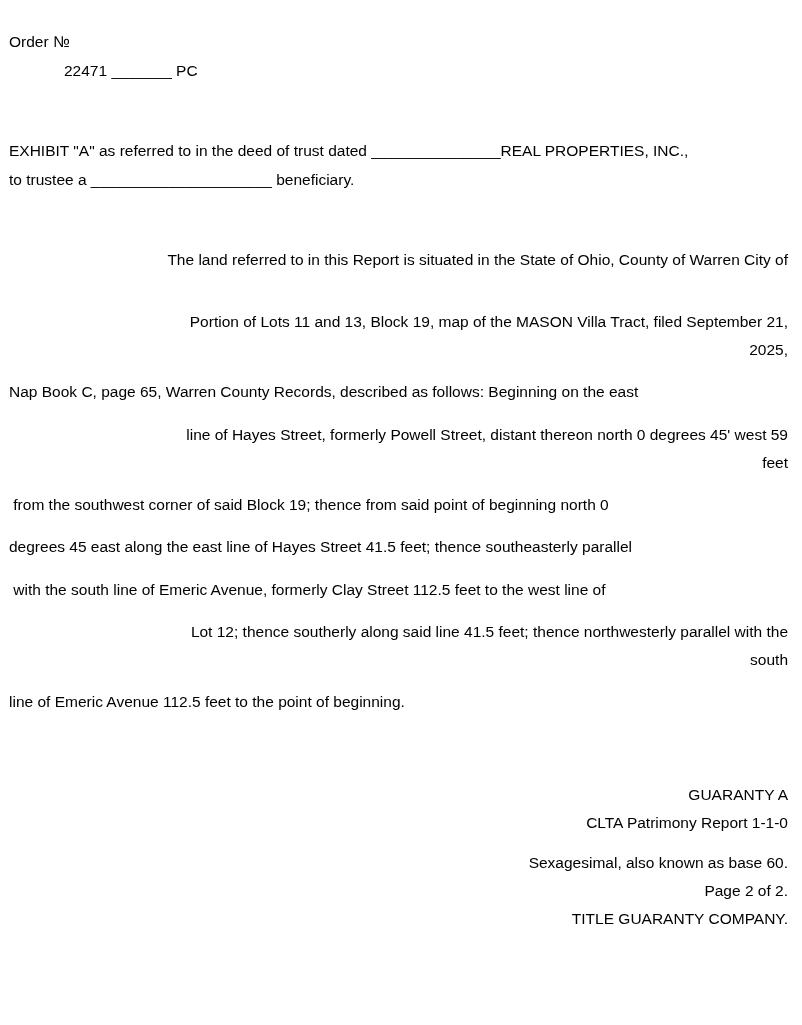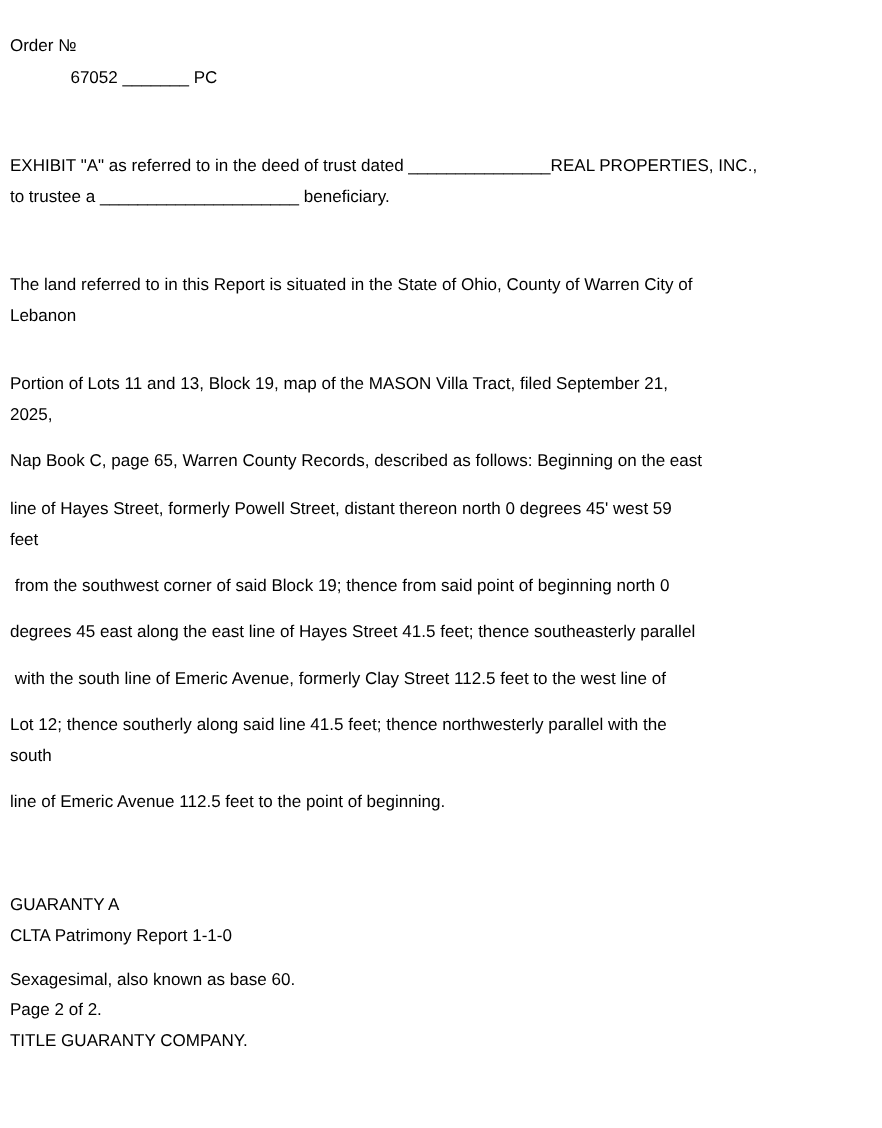--- a/index.html
+++ b/index.html
@@ -21,46 +21,46 @@
     padding: 12px 14px 10px 9px;
     margin-top: 16px;
   }
   .line {
     font-size: 15.5px;
     line-height: 28.5px;
     white-space: pre-wrap;
   }
   .tight {
     line-height: 28px;
+    text-align: right;
   }
   .indent {
     padding-left: 55px;
   }
   .gap-sm { height: 12px; }
   .gap-lg { height: 34px; }
   .gap-xl { height: 52px; }
   .block-spacer-para { height: 14px; }
 </style>
 </head>
 <body>
 
 <div class="page">
 
   <div class="line">Order №</div>
-  <div class="line indent">67052 _______ PC</div>
+  <div class="line indent">22471 _______ PC</div>
 
   <div class="gap-xl"></div>
 
   <div class="line">EXHIBIT "A" as referred to in the deed of trust dated _______________REAL PROPERTIES, INC.,</div>
   <div class="line">to trustee a _____________________ beneficiary.</div>
 
   <div class="gap-xl"></div>
 
   <div class="line tight">The land referred to in this Report is situated in the State of Ohio, County of Warren City of</div>
-  <div class="line tight">Lebanon</div>
 
   <div class="gap-lg"></div>
 
   <div class="line tight">Portion of Lots 11 and 13, Block 19, map of the MASON Villa Tract, filed September 21,</div>
   <div class="line tight">2025,</div>
   <div class="block-spacer-para"></div>
   <div class="line">Nap Book C, page 65, Warren County Records, described as follows: Beginning on the east</div>
   <div class="block-spacer-para"></div>
   <div class="line tight">line of Hayes Street, formerly Powell Street, distant thereon north 0 degrees 45' west 59</div>
   <div class="line tight">feet</div>

